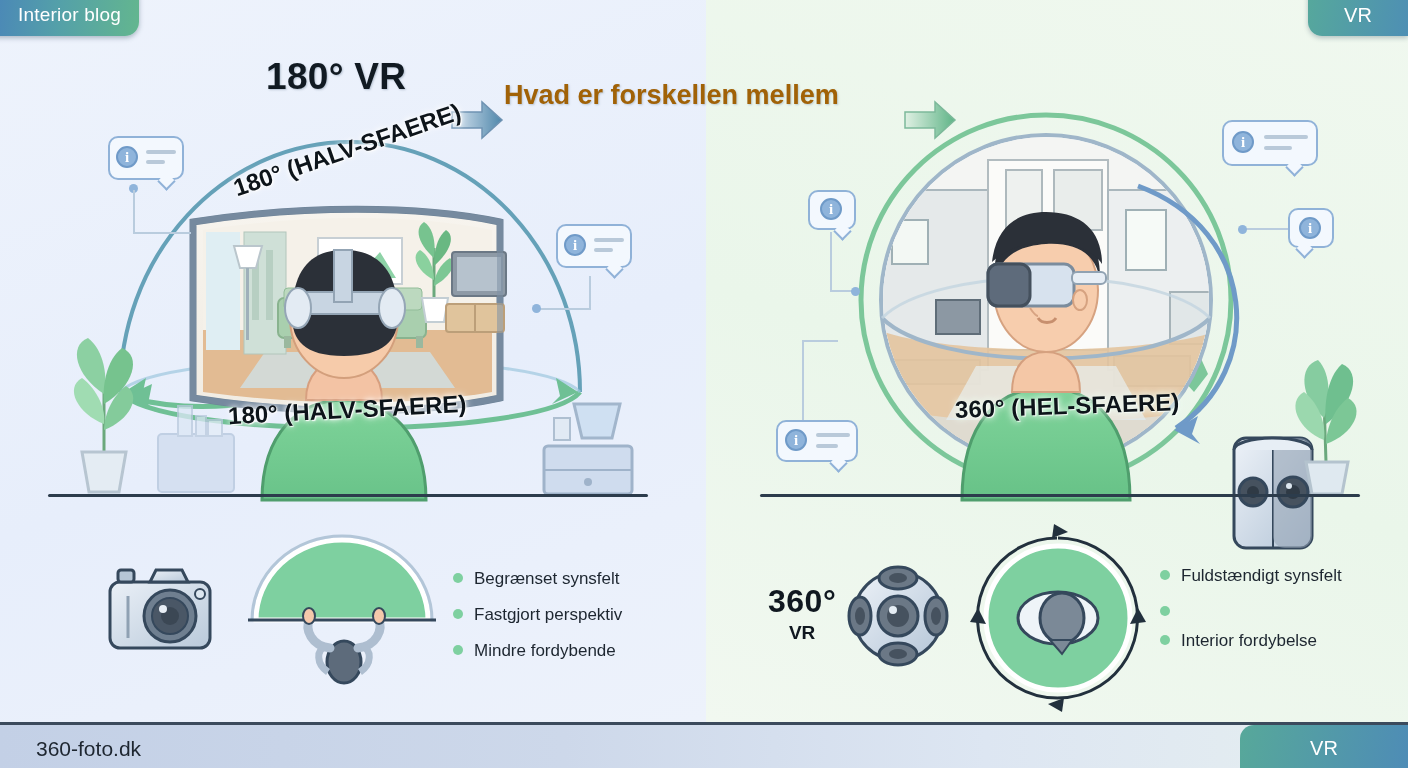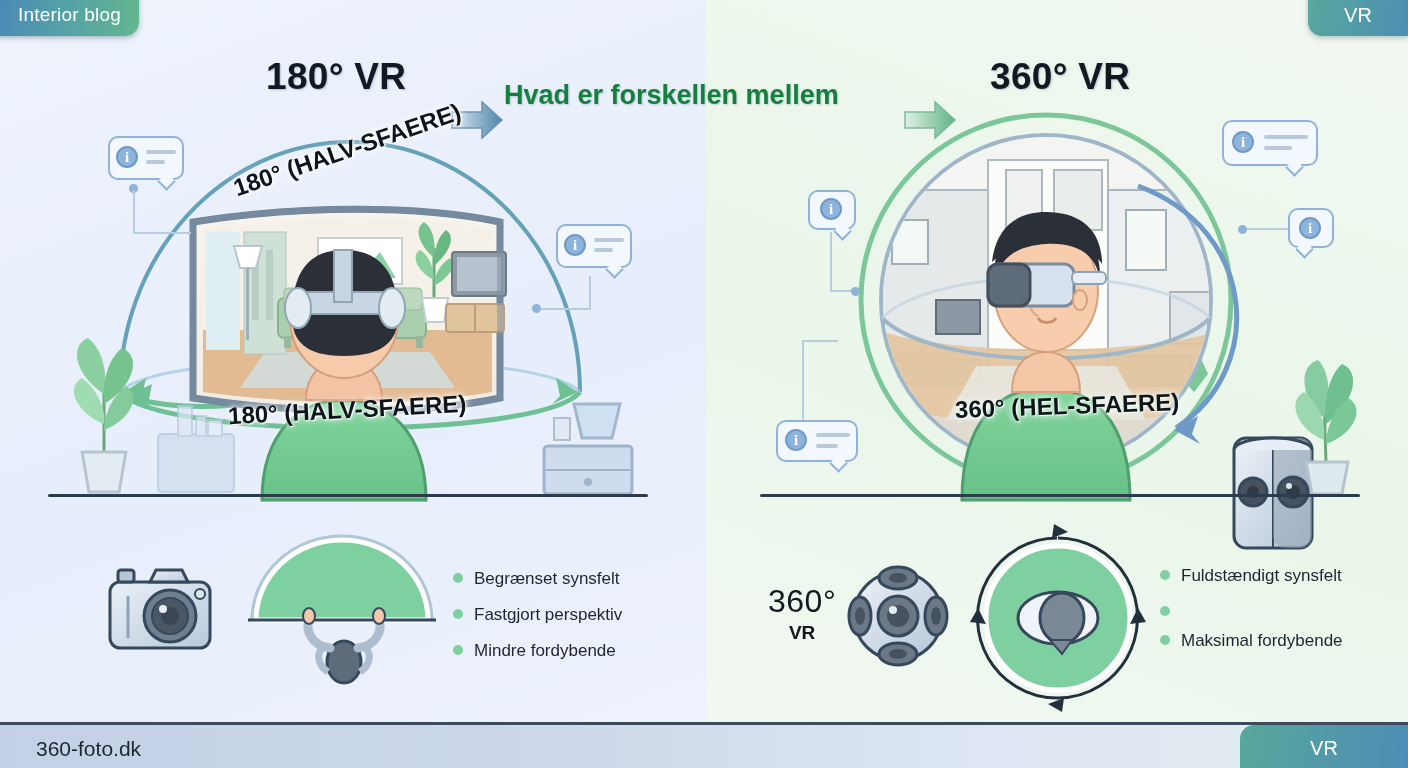--- a/index.html
+++ b/index.html
@@ -37,21 +37,21 @@
   .panel-title {
     position:absolute; font-size:37px; font-weight:bold; color:#111a22;
     letter-spacing:.3px; text-shadow:1px 1px 2px rgba(120,140,160,.45);text-align:right;
   }
   #t180 { left:266px; top:56px; }
   #t360 { left:990px; top:56px; }
 
   
   .headline {
     position:absolute; left:504px; top:80px; width:404px;
-    font-size:27px; font-weight:bold; color:#15803d; line-height:1.18;
+    font-size:27px; font-weight:bold; color:#a16207; line-height:1.18;
     text-shadow:1px 1px 2px rgba(140,160,180,.5);
   }
   .arrow-l { position:absolute; left:452px; top:100px; }
   .arrow-r { position:absolute; left:905px; top:100px; }
 
   
   .floor { position:absolute; height:3px; background:#2c3c4c; border-radius:2px; }
   #floorL { left:48px; top:494px; width:600px; }
   #floorR { left:760px; top:494px; width:600px; }
 
@@ -97,21 +97,21 @@
   .bullets .row { display:flex; align-items:flex-start; margin-bottom:14px; }
   .bullets .bd { width:10px; height:10px; border-radius:50%; background:#7ed0a0;
                  margin:5px 11px 0 0; flex:0 0 auto; }
   .bullets .bt { line-height:1.3; }
   #bulletsL { left:453px; top:568px; }
   #bulletsR { left:1160px; top:565px; }
 
   
   .b360 { position:absolute; left:768px; top:583px; text-align:center;
           color:#101820; }
-  .b360 .big { font-size:32px; font-weight:normal; letter-spacing:.5px; }
+  .b360 .big { font-size:32px; font-weight:bold; letter-spacing:.5px; }
   .b360 .sml { font-size:19px; font-weight:bold; margin-top:2px; }
 
   
   .footer { position:absolute; left:0; top:722px; width:1408px; height:46px;
             background:linear-gradient(90deg,#c3d0e6 0%,#cdd8ea 40%,#dde6f2 70%,#e6eff0 100%);
             border-top:3px solid #3b4a5c; }
   .footer .url { position:absolute; left:36px; top:12px; font-size:21px; color:#1e2630; }
   .footer .vr {
     position:absolute; right:0; top:0; width:168px; height:46px;
     display:flex; align-items:center; justify-content:center;
@@ -388,21 +388,20 @@
   <div class="floor" id="floorR"></div>
 
   <div class="tab-left">
     <span>Interior blog</span>
   </div>
   <div class="tab-right">
     <span>VR</span>
   </div>
 
   <div class="panel-title" id="t180">180° VR</div>
-  <div class="panel-title" id="t360">360° VR</div>
 
   <svg class="arrow-l" width="52" height="40">
     <defs>
         <linearGradient id="aL" x1="0" y1="0" x2="1" y2="0">
       <stop offset="0" stop-color="#dce7f2"></stop>
           <stop offset="1" stop-color="#4f87ab"></stop>
         </linearGradient>
       </defs>
     <polygon points="0,12 30,12 30,2 50,20 30,38 30,28 0,28" fill="url(#aL)" stroke="#6f93b3" stroke-width="1.5"></polygon>
   </svg>
@@ -497,21 +496,21 @@
   <div class="bullets" id="bulletsR">
     <div class="row">
       <div class="bd"></div>
       <div class="bt">Fuldstændigt synsfelt</div>
     </div>
     <div class="row">
       <div class="bd"></div>
     </div>
     <div class="row">
       <div class="bd"></div>
-      <div class="bt">Maksimal fordybende</div>
+      <div class="bt">Interior fordybelse</div>
     </div>
   </div>
 
   <div class="b360">
     <div class="big">360°</div>
     <div class="sml">VR</div>
   </div>
 
   <div class="footer">
     <div class="url">360-foto.dk</div>

